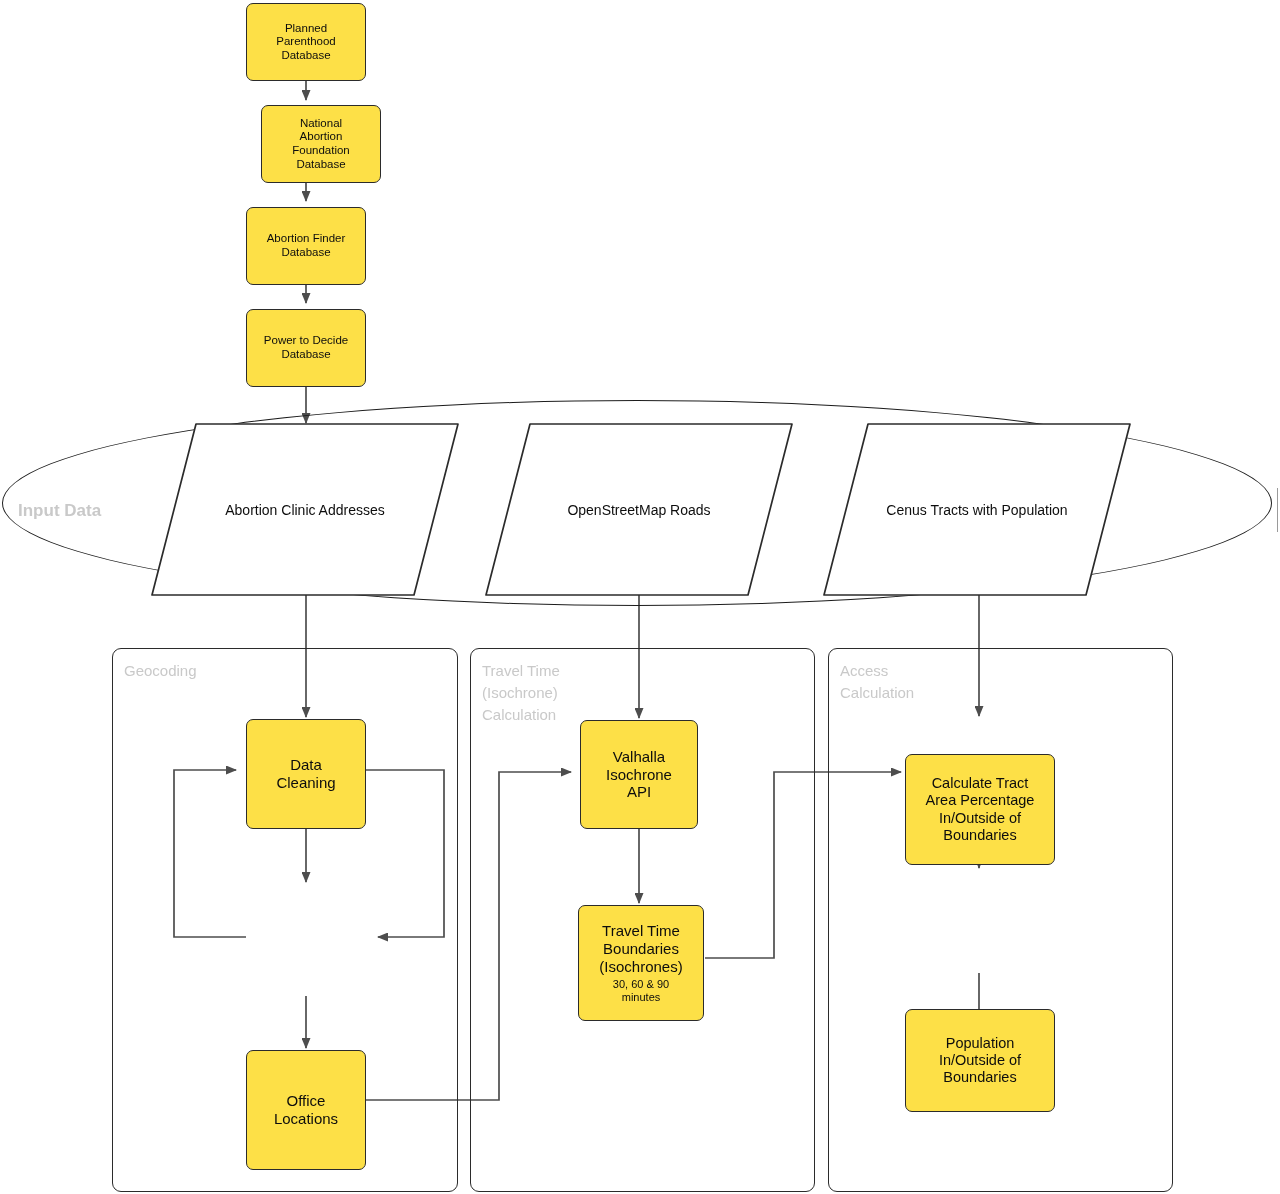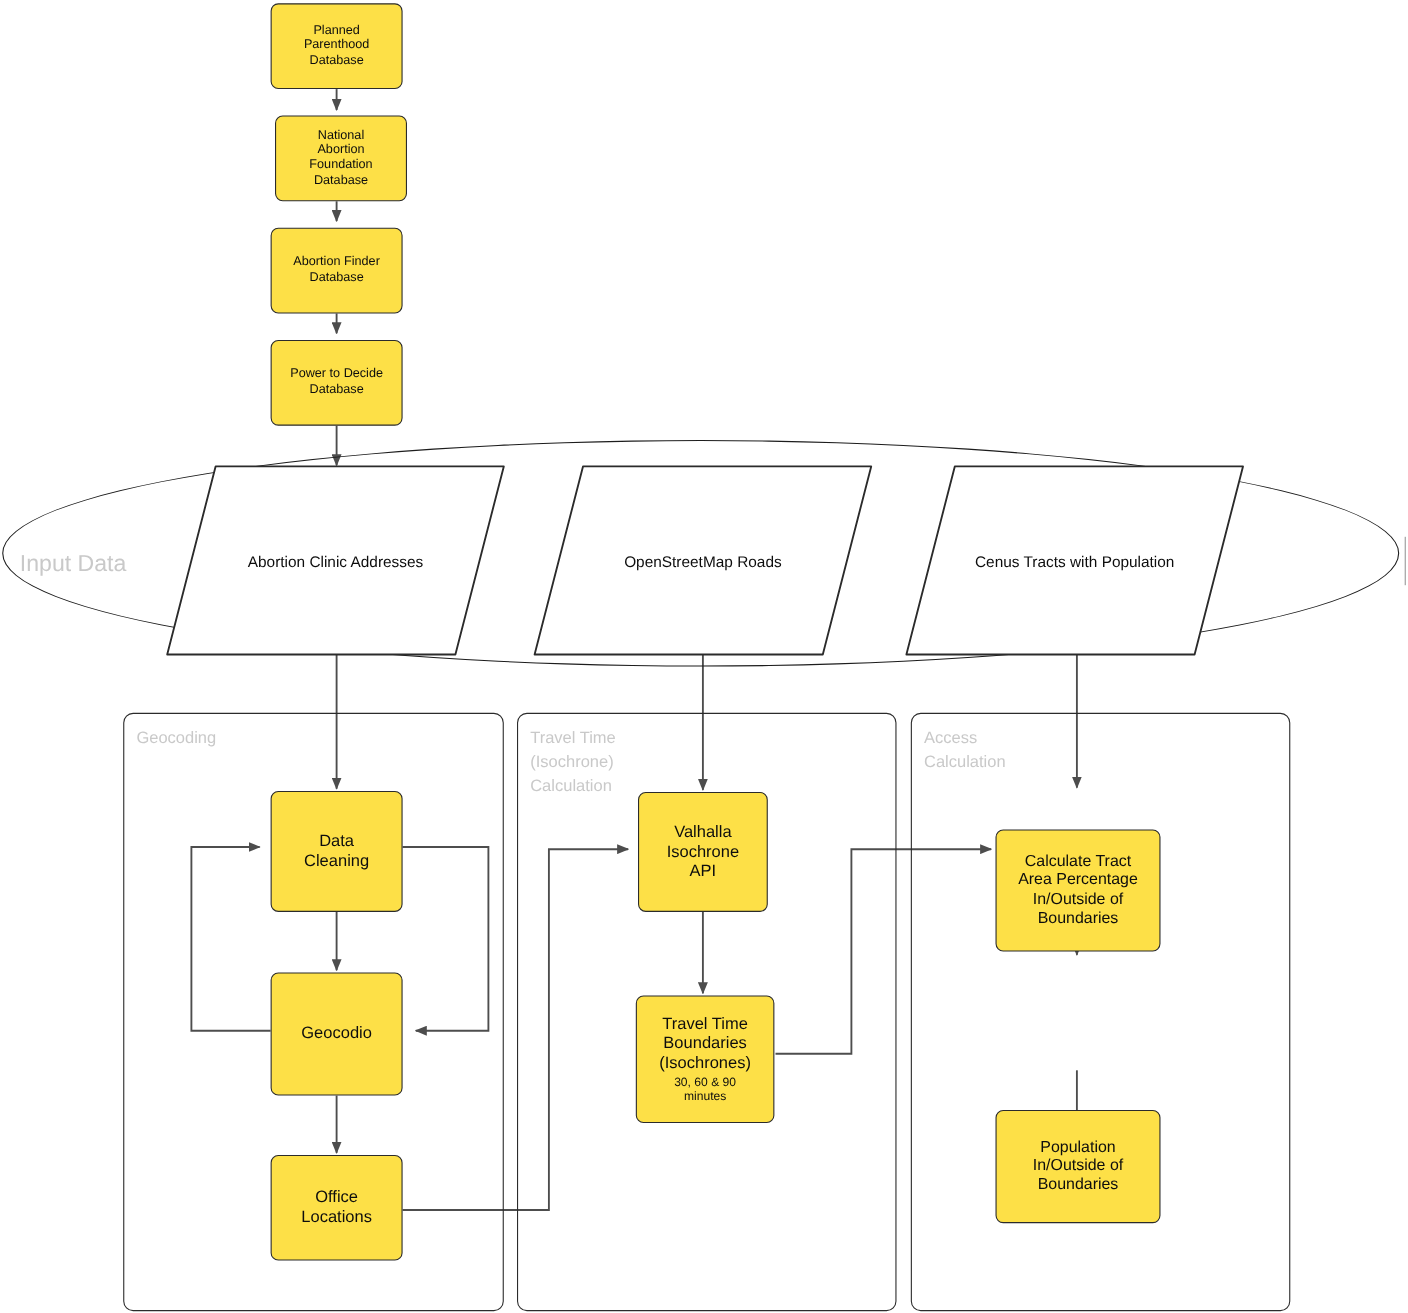--- a/index.html
+++ b/index.html
@@ -59,21 +59,21 @@
   }
   .ellipse{
     position:absolute;
     box-sizing:border-box;
     border:1.7px solid #1d1d1d;
     border-radius:50%;
     background:transparent;
     z-index:1;
   }
   .ellipse-label{
-    position:absolute;color:#c9c9c9;font-size:21px;z-index:2;
+    position:absolute;color:#c9c9c9;font-size:17px;z-index:2;font-weight:bold;
   }
   .edge-frag{
     position:absolute;border-left:1.5px solid #9a9a9a;z-index:1;
   }
 </style>
 </head>
 <body>
 
 <div id="canvas">
 
@@ -115,21 +115,21 @@
   <div class="ellipse" style="left:2px;top:400px;width:1270px;height:206px;"></div>
   <div class="ellipse-label" style="left:18px;top:501px;">Input Data</div>
   <div class="edge-frag" style="left:1277px;top:488px;height:44px;"></div>
 
   <div class="node small" style="left:246px;top:3px;width:120px;height:78px;">
     <span class="lbl">Planned
 Parenthood
 Database</span>
   </div>
 
-  <div class="node small" style="left:250px;top:105px;width:120px;height:78px;justify-content:center;">
+  <div class="node small" style="left:261px;top:105px;width:120px;height:78px;justify-content:center;">
     <span class="lbl">National
 Abortion
 Foundation
 Database</span>
   </div>
 
   <div class="node small" style="left:246px;top:207px;width:120px;height:78px;">
     <span class="lbl">Abortion Finder
 Database</span>
   </div>
@@ -161,25 +161,22 @@
   </div>
 
   <div class="group" style="left:112px;top:648px;width:346px;height:544px;"></div>
   <div class="group-label" style="left:124px;top:660px;">Geocoding</div>
 
   <div class="node big" style="left:246px;top:719px;width:120px;height:110px;">
     <span class="lbl">Data
 Cleaning</span>
   </div>
 
-  <div class="node big" style="left:246px;top:884px;width:120px;height:112px;">
-    <span class="lbl">Geocodio</span>
-  </div>
-
-  <div class="node big" style="left:246px;top:1050px;width:120px;height:96px;">
+
+  <div class="node big" style="left:246px;top:1050px;width:120px;height:120px;">
     <span class="lbl">Office
 Locations</span>
   </div>
 
   <div class="group" style="left:470px;top:648px;width:345px;height:544px;"></div>
   <div class="group-label" style="left:482px;top:660px;">Travel Time
 (Isochrone)
 Calculation</div>
 
   <div class="node big" style="left:580px;top:720px;width:118px;height:109px;">

